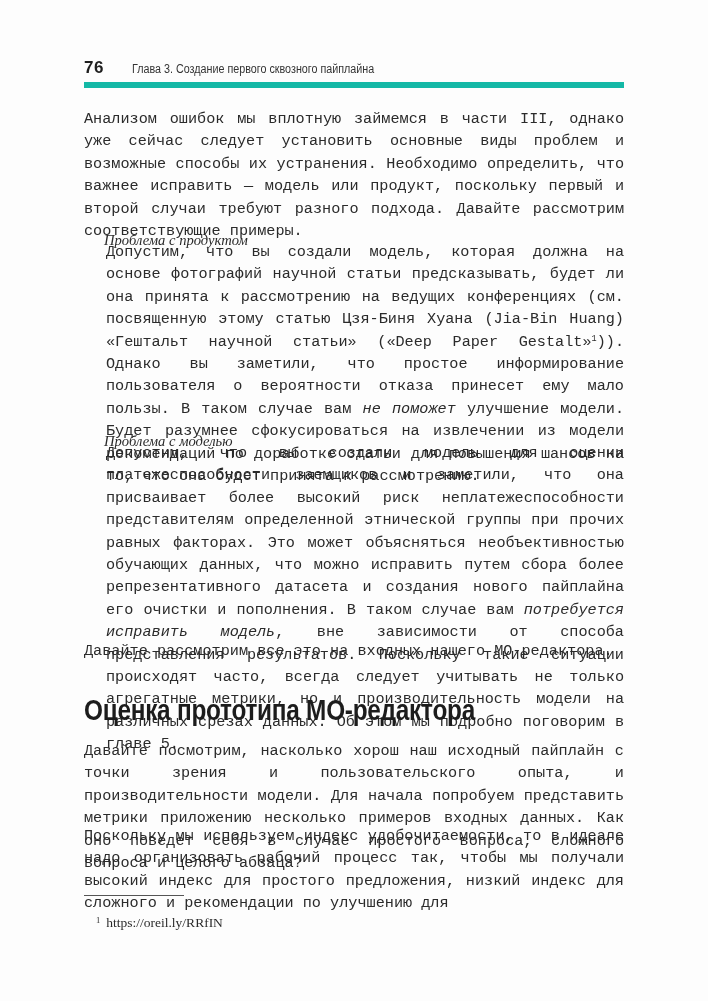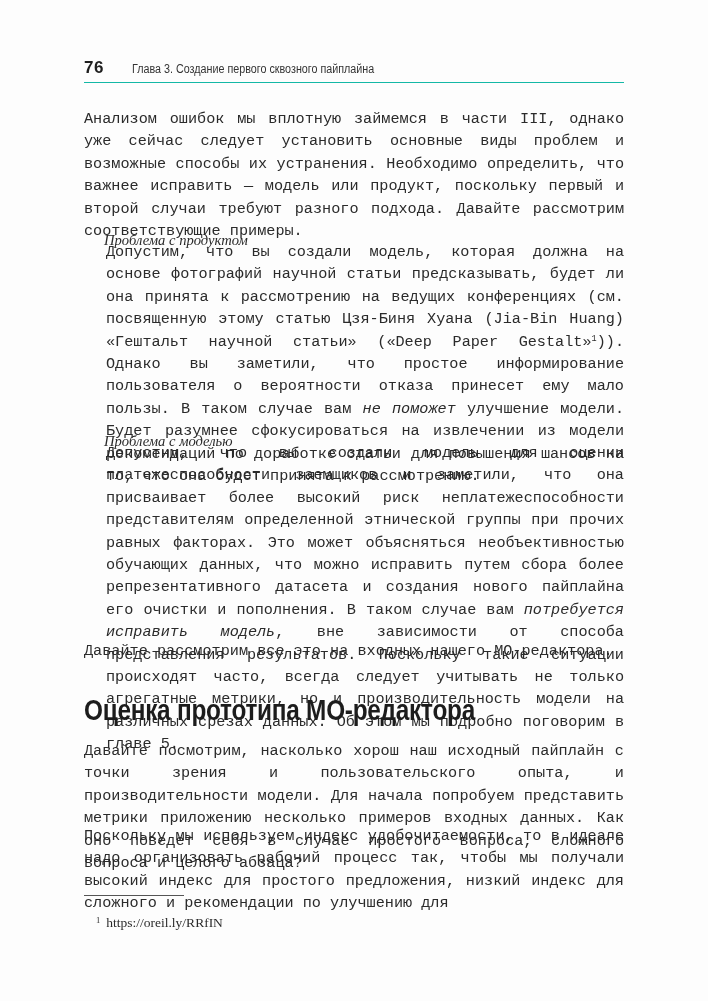--- a/index.html
+++ b/index.html
@@ -22,21 +22,21 @@
       width: 540px;
     }
     .running-head {
       position: absolute;
       top: 58px;
       left: 0;
       width: 540px;
       height: 24px;
       display: flex;
       align-items: baseline;
-      border-bottom: 1px solid #14b8a6;
+      border-bottom: 6px solid #14b8a6;
       padding-bottom: 0;
     }
     .page-number {
       font-family: "Liberation Sans", "DejaVu Sans", sans-serif;
       font-weight: bold;
       font-size: 17px;
       color: #1f1f1f;
       width: 48px;
       letter-spacing: 0.5px;
     }

